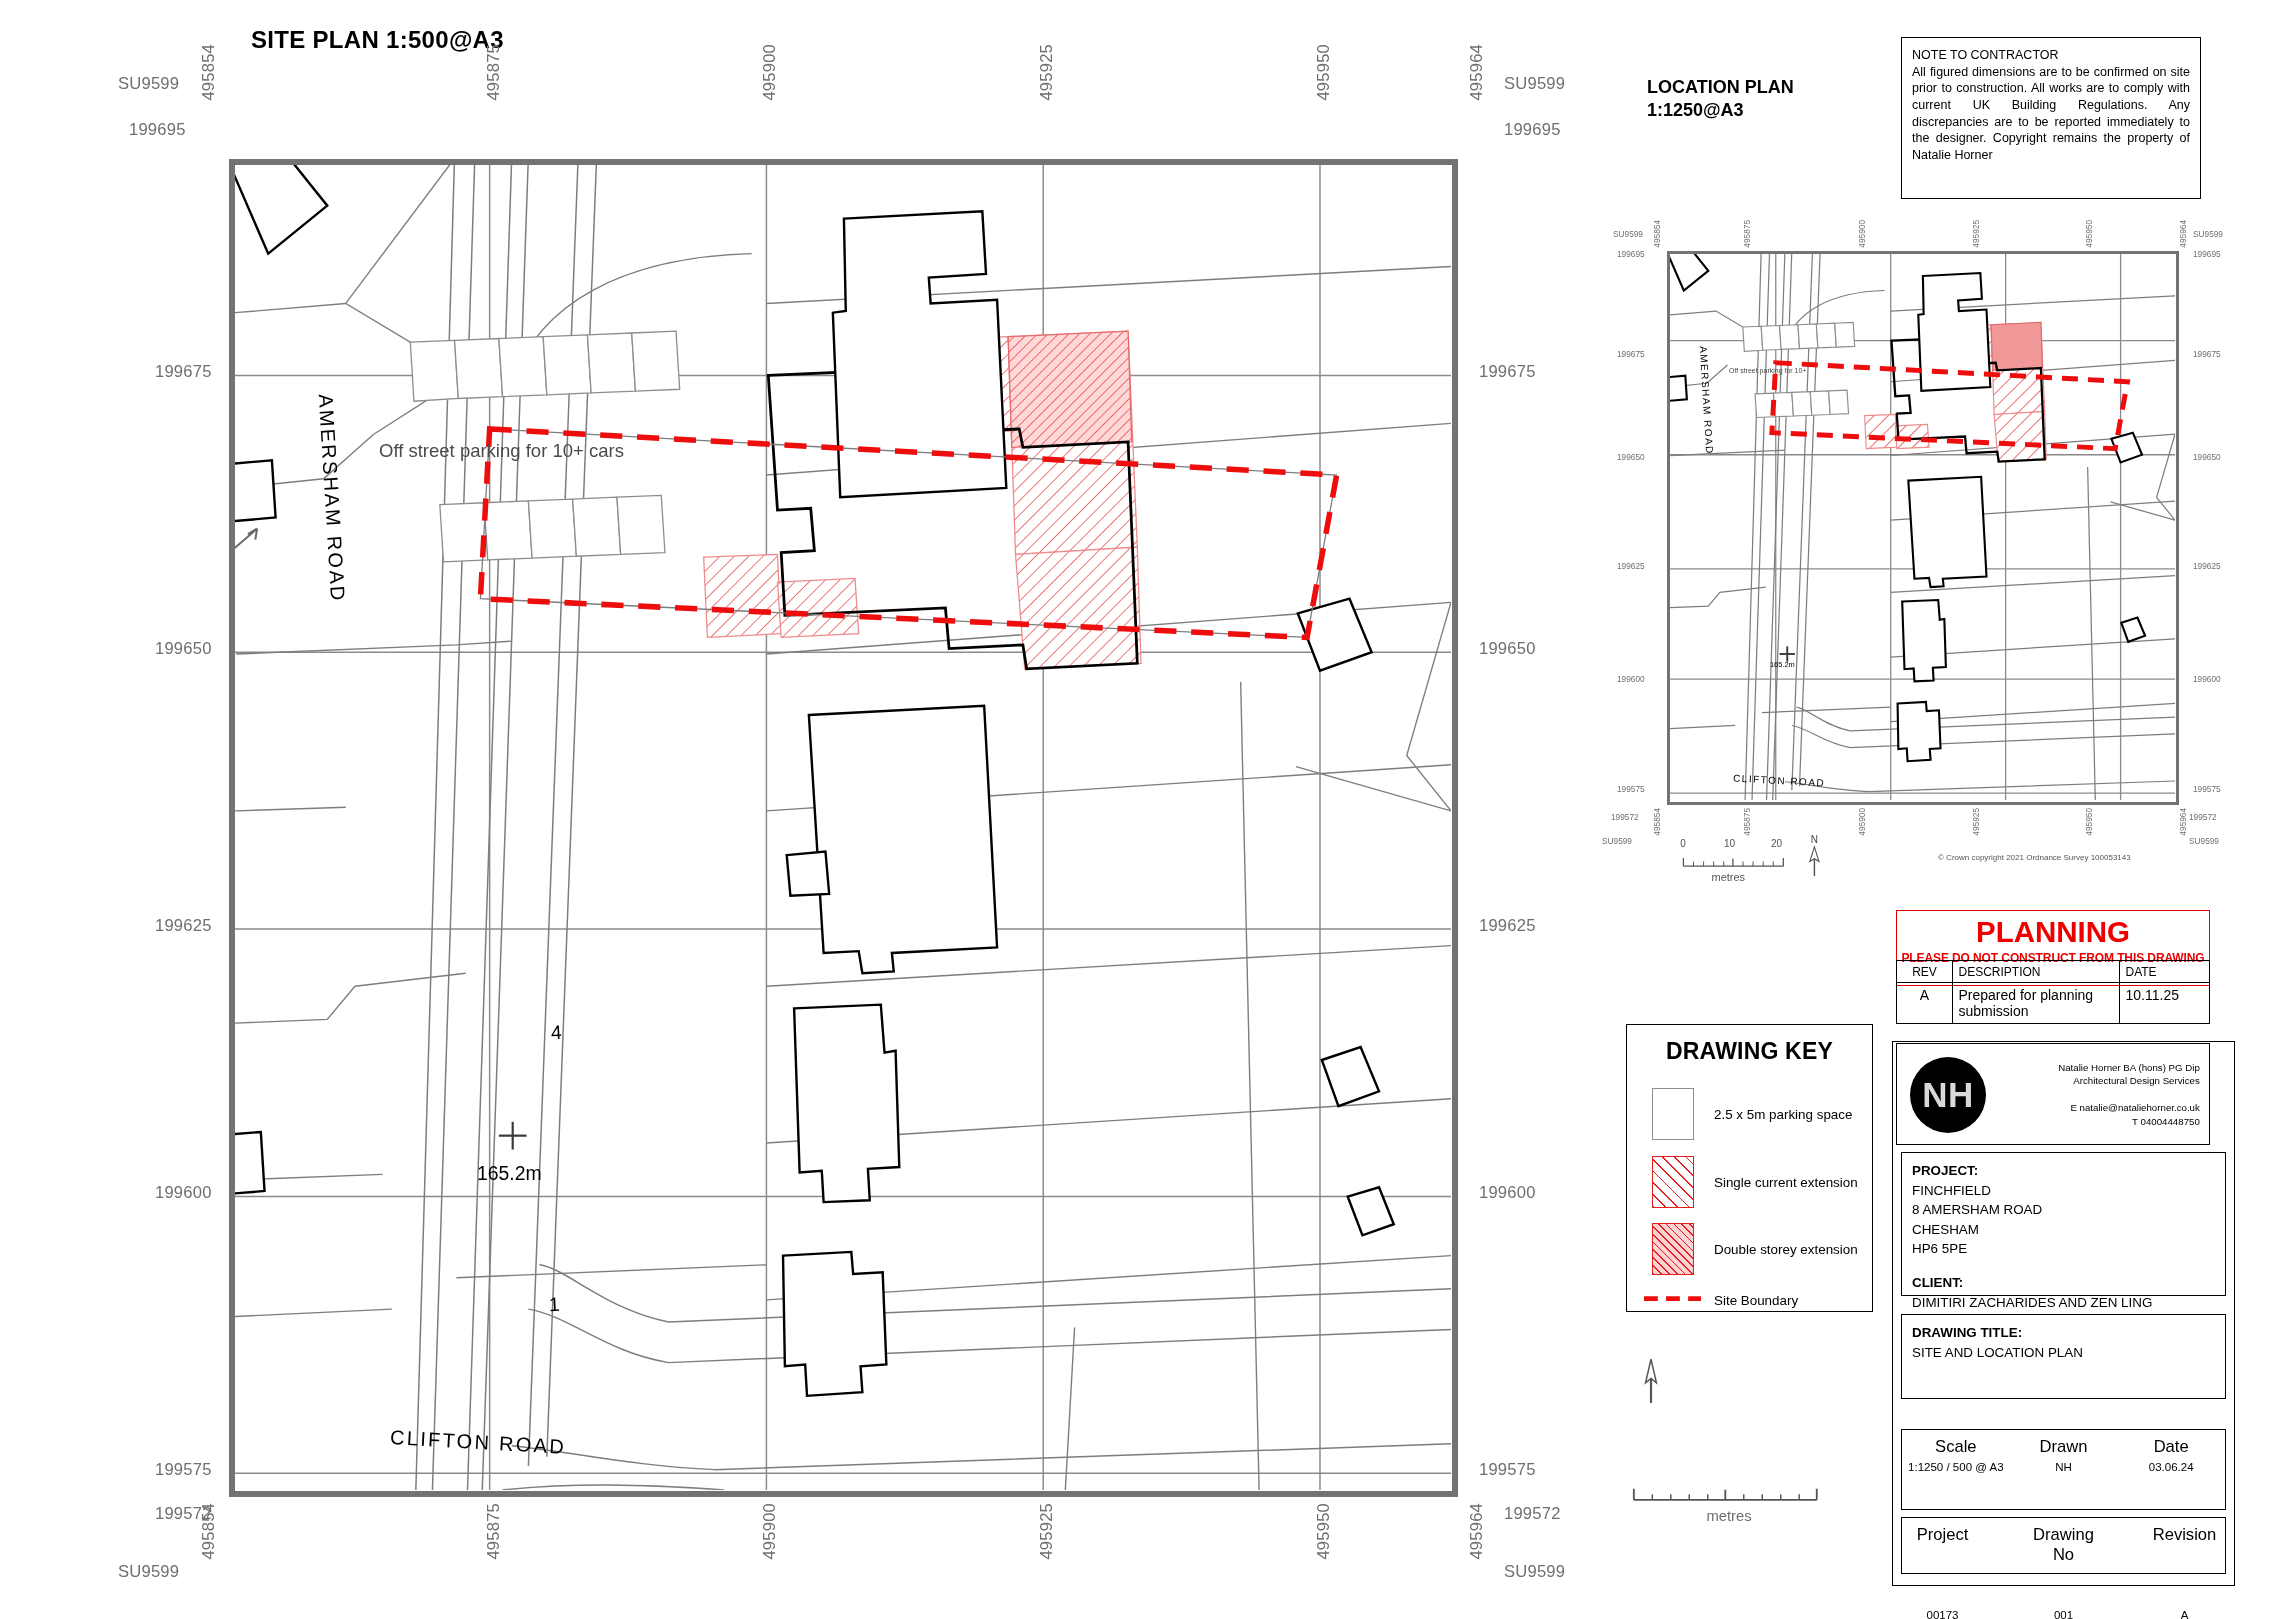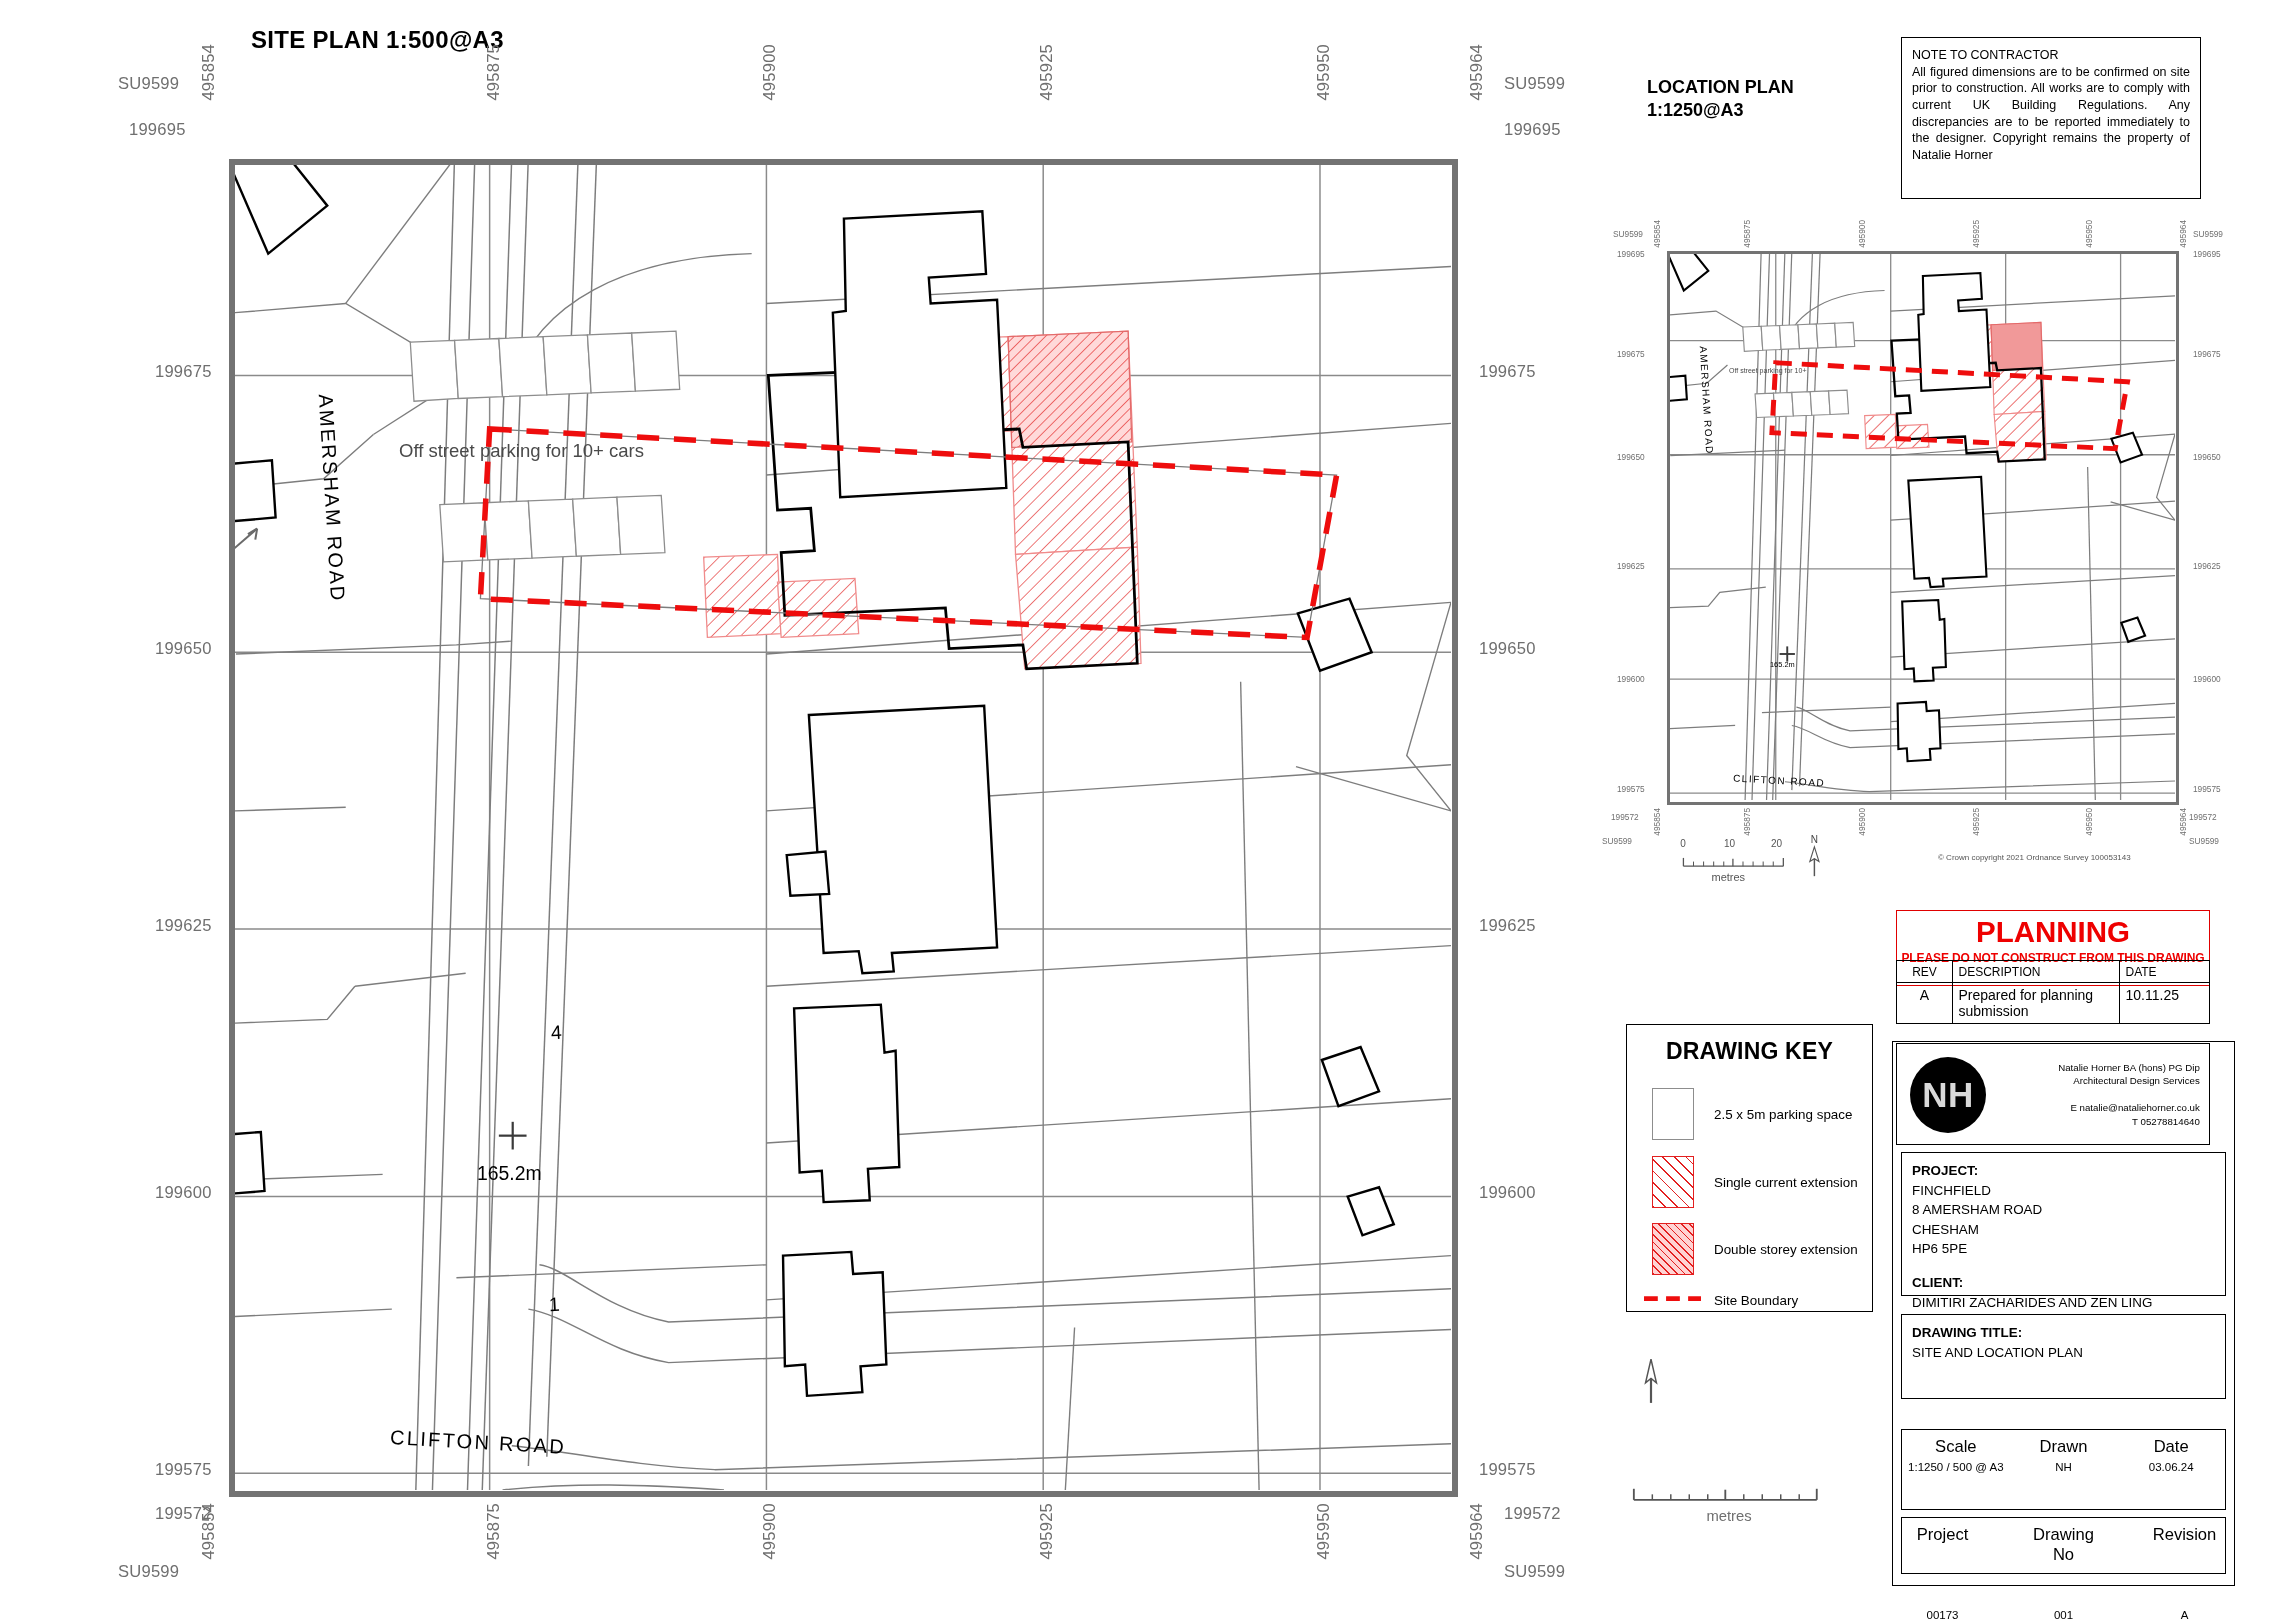--- a/index.html
+++ b/index.html
@@ -251,21 +251,21 @@
       <g stroke="#6a6a6a" stroke-width="2.2" fill="none">
         <path d="M-6 420 L24 394"></path>
         <path d="M24 394 L14 400 M24 394 L22 406"></path>
       </g>
     </svg>
 
     <div class="abs" style="left:85px;top:229px;font-size:20px;letter-spacing:2.3px;
                 writing-mode:vertical-rl;transform:rotate(-3.5deg);">AMERSHAM ROAD</div>
     <div class="abs" style="left:155px;top:1266px;font-size:20px;letter-spacing:2.3px;
                 transform:rotate(3.2deg);">CLIFTON ROAD</div>
-    <div class="abs" style="left:144px;top:275px;font-size:18.5px;color:#4a4a4a;white-space:nowrap;margin-left:20px;">Off street parking for 10+ cars</div>
+    <div class="abs" style="left:144px;top:275px;font-size:18.5px;color:#4a4a4a;white-space:nowrap;">Off street parking for 10+ cars</div>
     <div class="abs" style="left:242px;top:997px;font-size:19.4px;">165.2m</div>
     <div class="abs" style="left:316px;top:856px;font-size:19.4px;transform:rotate(-3deg);">4</div>
     <div class="abs" style="left:314px;top:1128px;font-size:19.4px;transform:rotate(-3deg);">1</div>
   </div>
 </div>
 
 <div class="abs" id="loc-title">
   <div>LOCATION PLAN</div>
   <div>1:1250@A3</div>
 </div>
@@ -470,21 +470,21 @@
     <td>10.11.25</td>
   </tr>
 </tbody>
   </table>
 
 <div class="abs" id="logo-box">
   <div class="abs" id="nh-circle">NH</div>
   <div class="abs logo-txt" style="top:16.6px;">Natalie Horner BA (hons) PG Dip</div>
   <div class="abs logo-txt" style="top:30px;">Architectural Design Services</div>
   <div class="abs logo-txt" style="top:57px;">E natalie@nataliehorner.co.uk</div>
-  <div class="abs logo-txt" style="top:71px;">T 05278814640</div>
+  <div class="abs logo-txt" style="top:71px;">T 04004448750</div>
 </div>
 
 <div class="abs tb" style="top:1152px;width:325px;height:144px;">
   <b>PROJECT:</b>
   <div>FINCHFIELD</div>
   <div>8 AMERSHAM ROAD</div>
   <div>CHESHAM</div>
   <div>HP6 5PE</div>
   <div style="height:14.8px;"></div>
   <b>CLIENT:</b>

